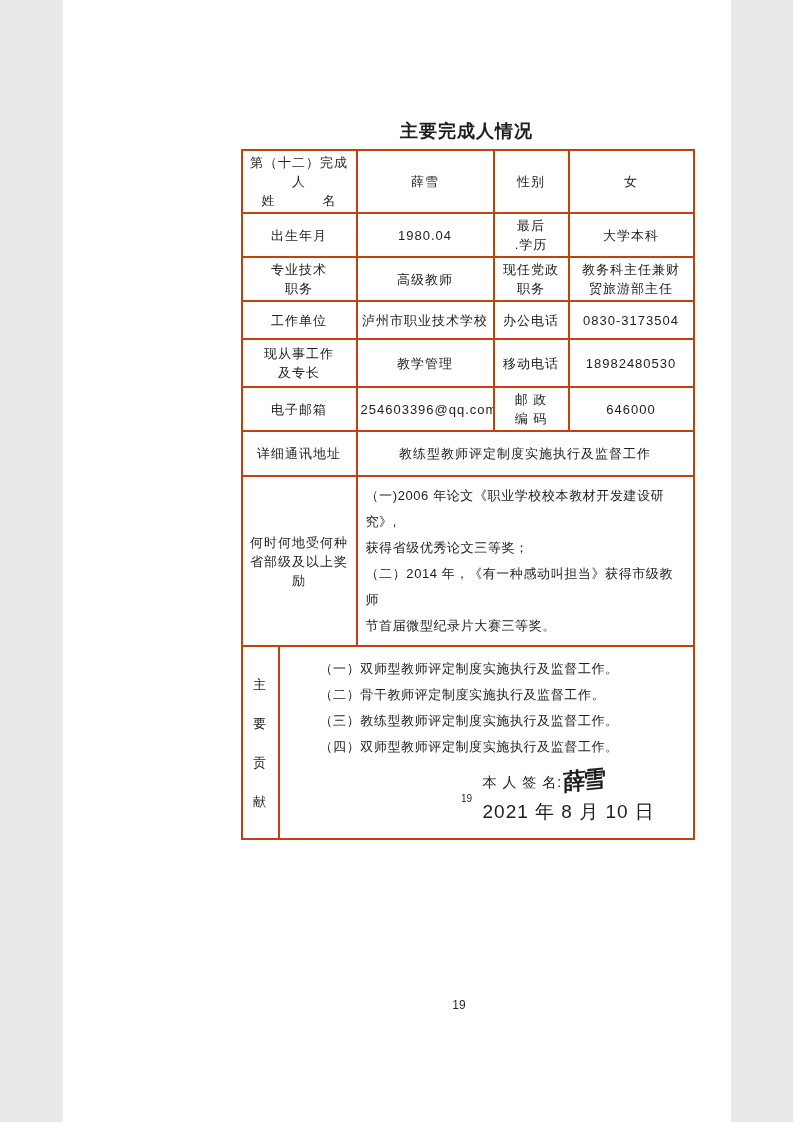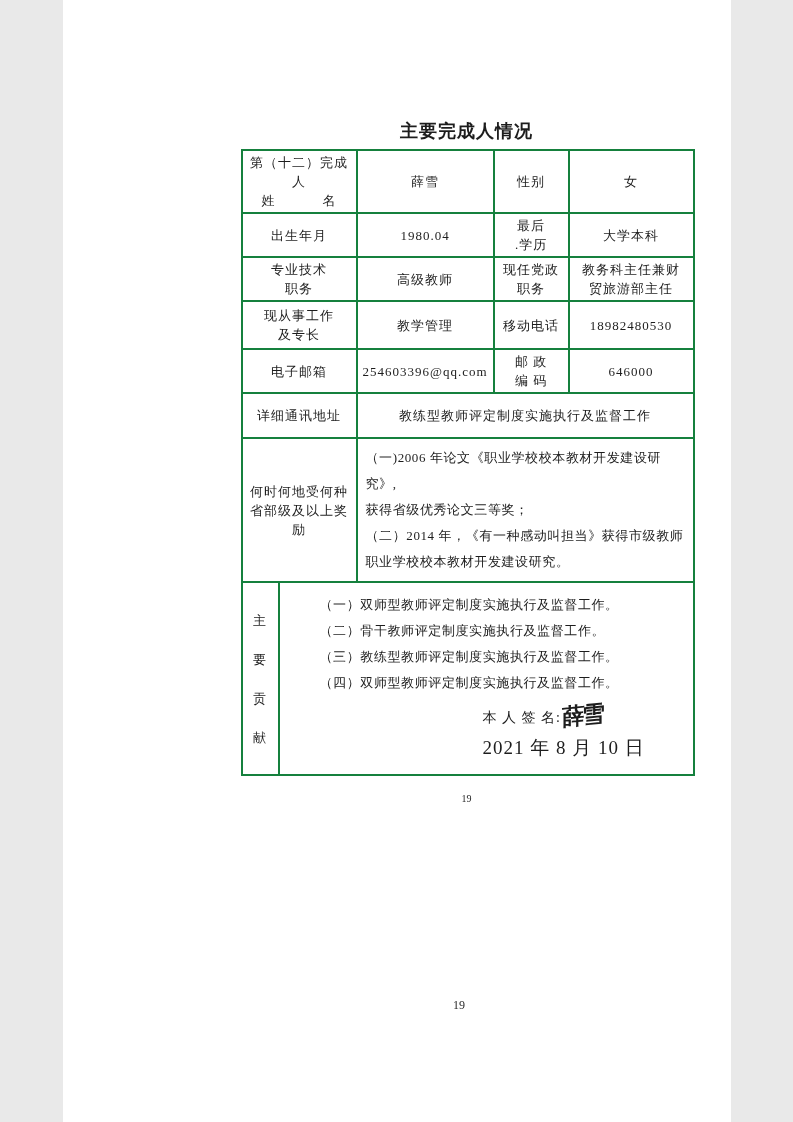--- a/index.html
+++ b/index.html
@@ -1,33 +1,33 @@
 <!DOCTYPE html>
 <html><head>
 <meta charset="utf-8">
 <style>
   * { margin:0; padding:0; box-sizing:border-box; }
   html,body { background:#e9e9e9; }
   .page {
     position:relative;
     width:668px; height:1122px;
     background:#ffffff;
-    font-family:Liberation Serif, serif;
+    font-family:Liberation Sans, sans-serif;
     color:#1d1d1d;
     overflow:hidden;
     margin:0 auto;
   }
   .doc-title {
     position:absolute; left:178px; top:119px; width:452px;
     text-align:center; font-size:18px; font-weight:bold; letter-spacing:1px;
   }
   .table-wrap { position:absolute; left:178px; top:149px; width:452px; }
   table { border-collapse:collapse; table-layout:fixed; width:452px; }
   td {
-    border:2px solid #15803d;
+    border:2px solid #c2410c;
     text-align:center; vertical-align:middle;
     font-size:13px; line-height:19px; letter-spacing:1px;
     padding:2px 3px;
     overflow:hidden;
     margin-left:32px;
   }
   .t2 { margin-top:-2px; }
   .r1 td{height:41px}.r2 td{height:43px}.r3 td{height:42px}.r4 td{height:44px}
   .r5 td{height:38px}.r6 td{height:48px}.r7 td{height:41px}.r8 td{height:45px}
   .r9 td{height:100px}.r10 td{height:193px}
@@ -102,20 +102,26 @@
         <td>高级教师</td>
         <td>
           <div>现任党政</div>
           <div>职务</div>
         </td>
         <td>
           <div>教务科主任兼财</div>
           <div>贸旅游部主任</div>
         </td>
       </tr>
+      <tr class="r5">
+        <td>工作单位</td>
+        <td>泸州市职业技术学校</td>
+        <td>办公电话</td>
+        <td>0830-3173504</td>
+      </tr>
       <tr class="r6">
         <td>
           <div>现从事工作</div>
           <div>及专长</div>
         </td>
         <td>教学管理</td>
         <td>移动电话</td>
         <td>18982480530</td>
       </tr>
       <tr class="r7">
@@ -133,21 +139,21 @@
       </tr>
       <tr class="r9">
         <td>
           <div>何时何地受何种</div>
           <div>省部级及以上奖励</div>
         </td>
         <td colspan="3" class="awards-cell">
           <div>（一)2006 年论文《职业学校校本教材开发建设研究》,</div>
           <div>获得省级优秀论文三等奖；</div>
           <div>（二）2014 年，《有一种感动叫担当》获得市级教师</div>
-          <div>职业学校校本教材开发建设研究。</div>
+          <div>节首届微型纪录片大赛三等奖。</div>
         </td>
       </tr>
       </tbody>
     </table>
 
     <table class="t2">
       <colgroup>
         <col style="width:37px">
           <col style="width:415px">
       </colgroup>

